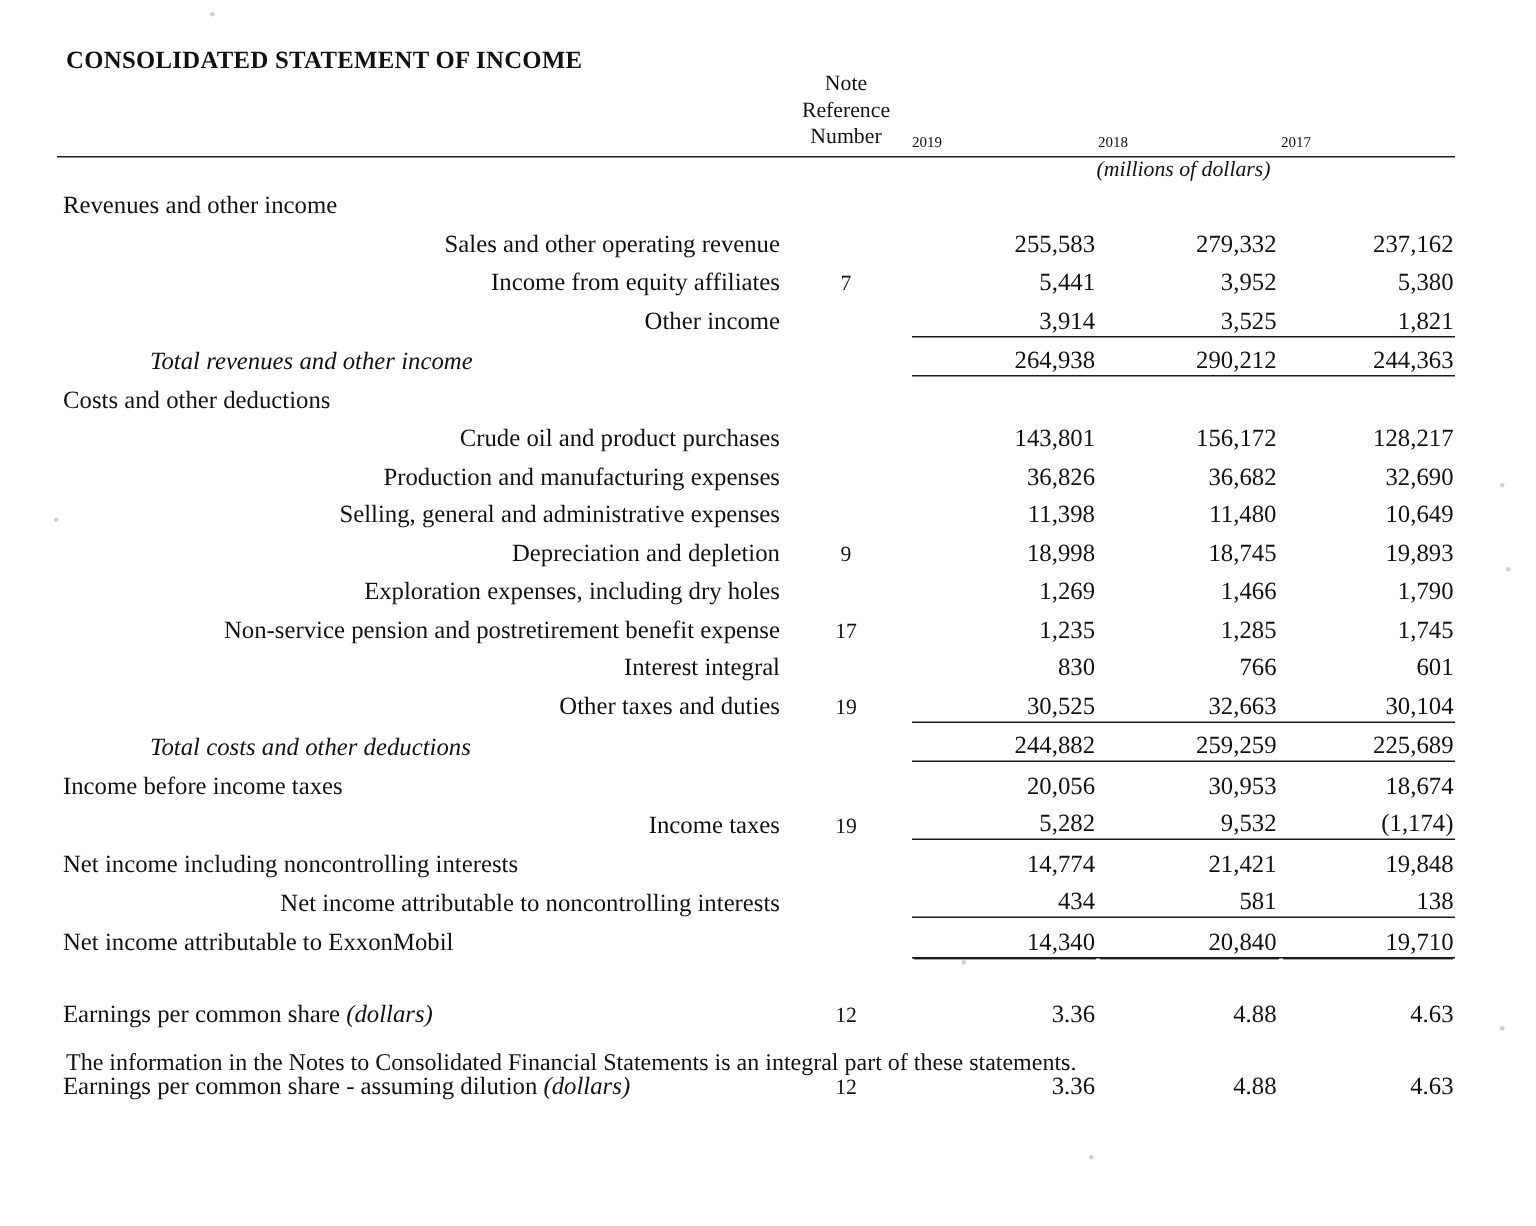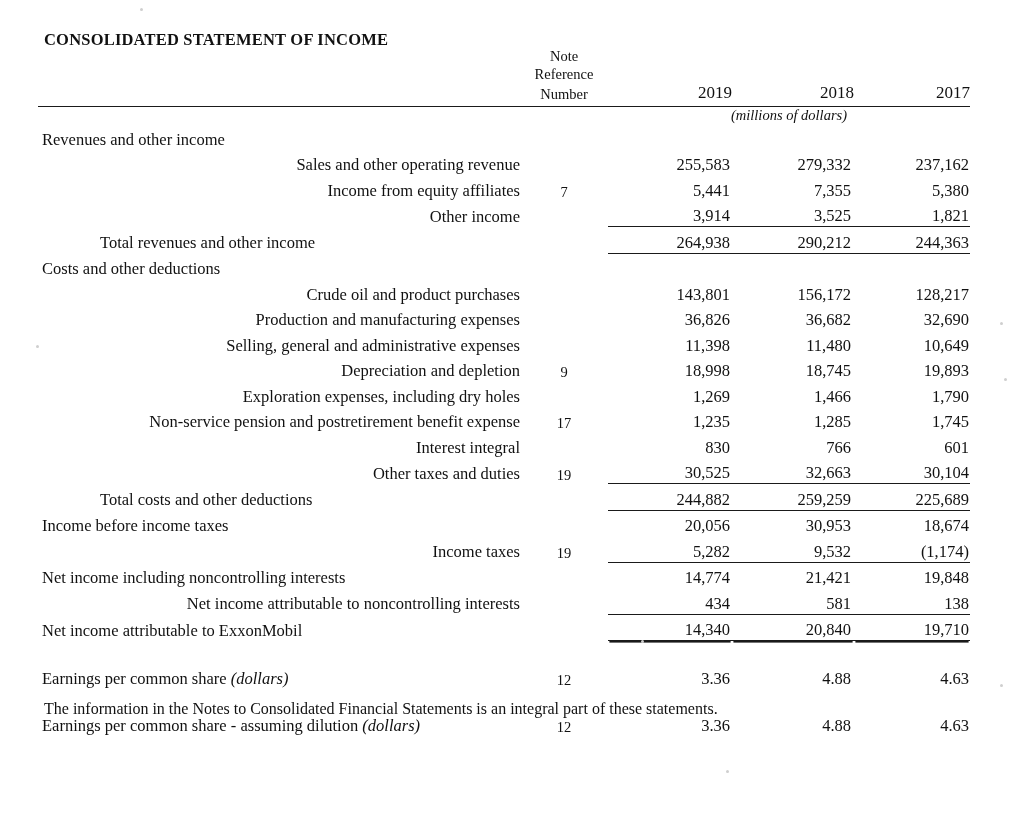--- a/index.html
+++ b/index.html
@@ -59,23 +59,23 @@
 
   
   .hdr-note {
     text-align: center;
     font-weight: bold;
     font-size: 14.5px;
     line-height: 17.5px;
     padding-bottom: 1px;
   }
   .hdr-year {
-    text-align: right;
+    text-align: left;
     font-weight: bold;
-    font-size: 17px;
+    font-size: 10px;
     vertical-align: bottom;
     padding-bottom: 1px;
   }
   tr.hdr-rule-row td {
     border-bottom: 1.6px solid #1a1a1a;
     height: 3px;
   }
   .units-row td {
     text-align: center;
     font-style: italic;
@@ -84,21 +84,21 @@
     padding-bottom: 4px;
   }
 
   
   tr.row { height: 25.5px; }
   tr.row > td { height: 25.5px; }
 
   td.label     { text-align: left; white-space: nowrap; }
   td.label.l0  { padding-left: 4px; margin-top: 24px; }
   td.label.l1  { padding-left: 32px; text-align: right; }
-  td.label.l2  { padding-left: 62px; }
+  td.label.l2  { padding-left: 62px; font-style: italic; }
 
   td.note {
     text-align: center;
     font-size: 14.5px;
   }
   td.num {
     text-align: right;
     white-space: nowrap;
     padding-right: 1px;
   }
@@ -193,21 +193,21 @@
           <td class="label l1">Sales and other operating revenue</td>
           <td class="note"></td>
           <td class="num y1">255,583</td>
           <td class="num y2">279,332</td>
           <td class="num y3">237,162</td>
         </tr>
         <tr class="row">
           <td class="label l1">Income from equity affiliates</td>
           <td class="note">7</td>
           <td class="num y1">5,441</td>
-          <td class="num y2">7,355</td>
+          <td class="num y2">3,952</td>
           <td class="num y3">5,380</td>
         </tr>
         <tr class="row">
           <td class="label l1">Other income</td>
           <td class="note"></td>
           <td class="num y1">3,914</td>
           <td class="num y2">3,525</td>
           <td class="num y3">1,821</td>
         </tr>
         <tr class="row">

